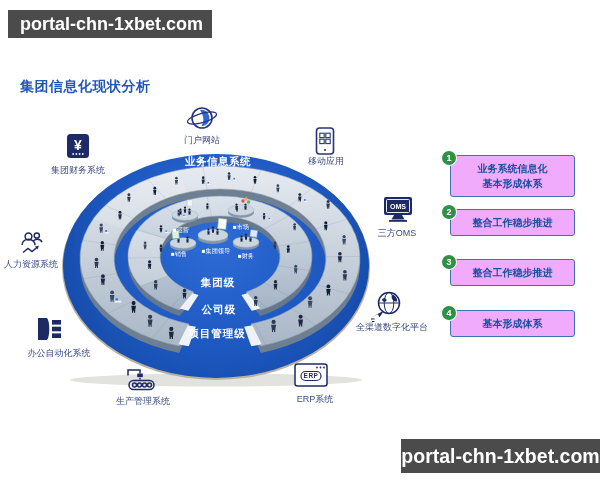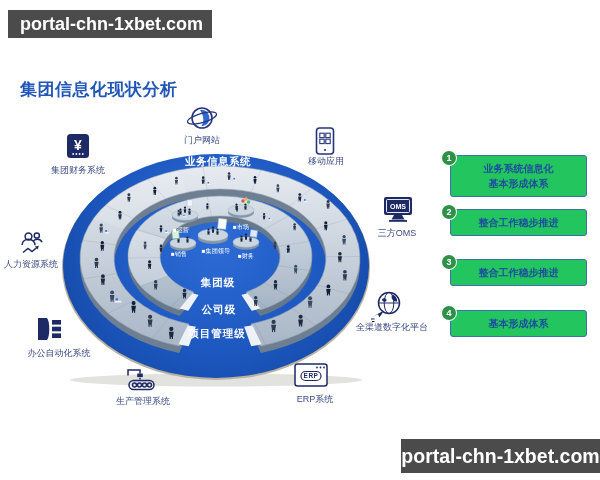--- a/index.html
+++ b/index.html
@@ -6,35 +6,35 @@
     --blue:#1d5bc4; --title:#2257b8; --navy:#27347c; --navydark:#1e2a66;
     --label:#3b4a85; --green:#2f9148; --boxborder:#3e6fae; --boxtext:#1d4fa0;
     --wm:#4b4b4b;
   }
   html,body{margin:0;padding:0}
   body{width:600px;height:480px;position:relative;background:#fff;overflow:hidden;
        font-family:"Liberation Sans",sans-serif;}
   .watermark{position:absolute;background:var(--wm);color:#fff;z-index:10;font-weight:bold;}
   #wm-top{left:8px;top:10px;width:192px;height:28px;line-height:28px;font-size:18px;padding-left:12px;}
   #wm-bottom{left:401px;top:439px;width:199px;height:34px;line-height:34px;font-size:19.5px;text-align:center;}
-  .title{position:absolute;left:20px;top:78px;font-size:17px;font-weight:bold;color:var(--title);letter-spacing:.5px;z-index:5;}
+  .title{position:absolute;left:20px;top:78px;font-size:14px;font-weight:bold;color:var(--title);letter-spacing:.5px;z-index:5;}
   svg{position:absolute;left:0;top:0;}
   svg text{text-anchor:middle;font-family:"Liberation Sans",sans-serif;}
   .band{fill:#fff;font-size:10.5px;font-weight:bold;letter-spacing:.5px;}
   .level{fill:#fff;font-size:10.5px;font-weight:bold;letter-spacing:1px;}
   .mini{fill:#fff;font-size:6.2px;}
   .syslabel{fill:var(--label);font-size:9px;}
   .findings{position:absolute;left:0;top:0;width:600px;height:480px;z-index:6;}
   .finding{position:absolute;left:442px;width:150px;}
   .f1{top:151px}.f2{top:205px}.f3{top:255px}.f4{top:306px}
   .num{position:absolute;left:0;top:0;width:14px;height:14px;border-radius:50%;background:var(--green);
        color:#fff;font-size:9px;font-weight:bold;text-align:center;line-height:14px;z-index:2;
        box-shadow:0 0 0 1px #fff;}
   .fbox{position:absolute;left:8px;top:4px;width:121px;border:1.6px solid var(--boxborder);border-radius:3px;
-        background:#22c55e;padding:5px 7px;text-align:center;color:var(--boxtext);font-size:10px;
+        background:#f0abfc;padding:5px 1px;text-align:center;color:var(--boxtext);font-size:10px;
         font-weight:bold;line-height:15px;}
 </style>
 </head>
 <body>
 
 <div class="watermark" id="wm-top">portal-chn-1xbet.com</div>
 <div class="title">集团信息化现状分析</div>
 
 <svg width="600" height="480" viewBox="0 0 600 480">
   <defs>

